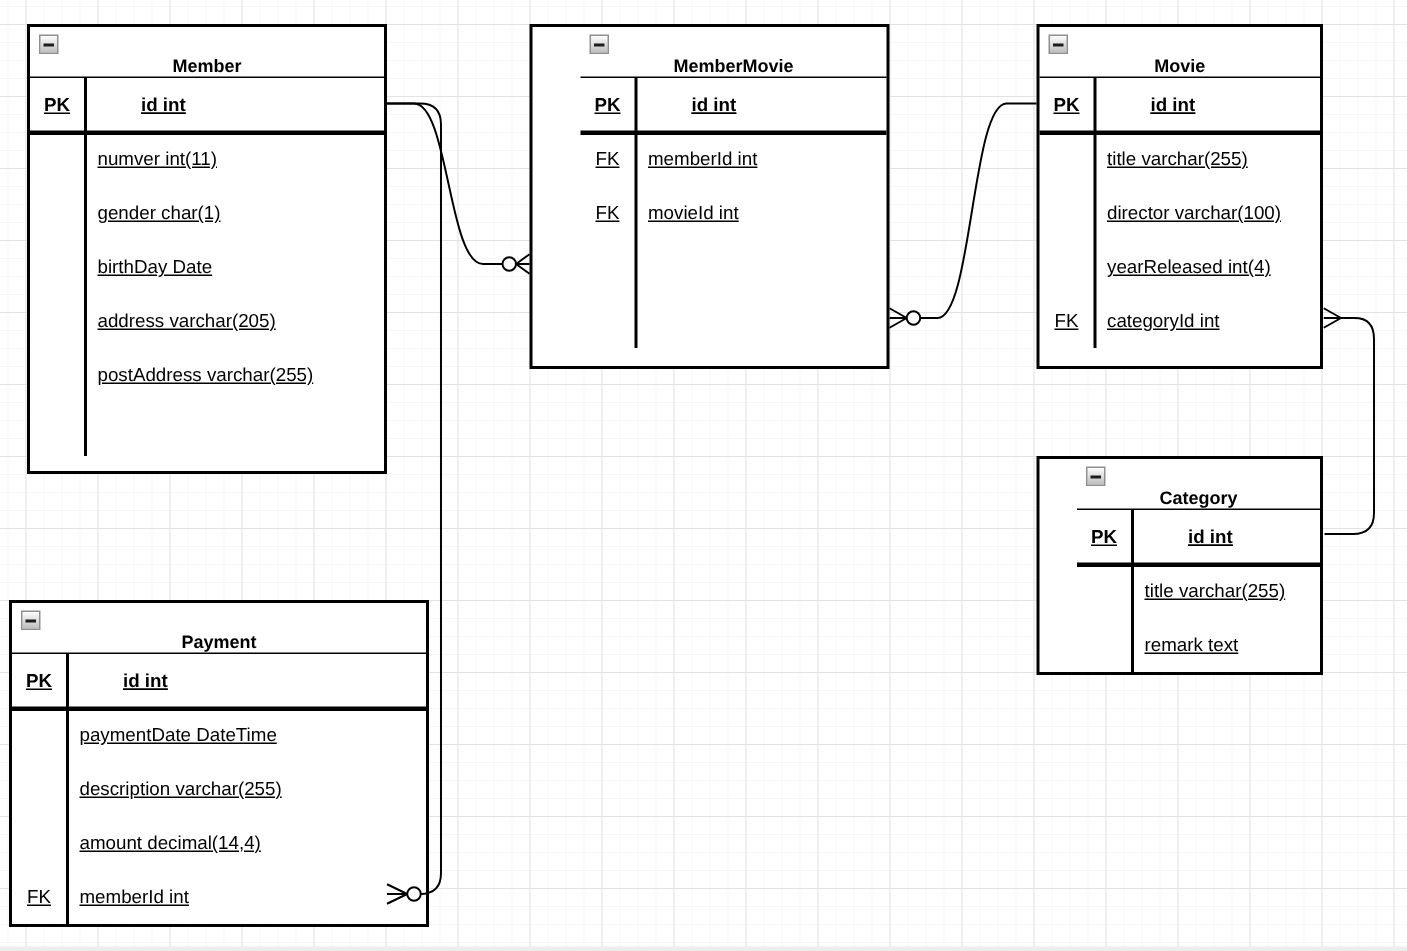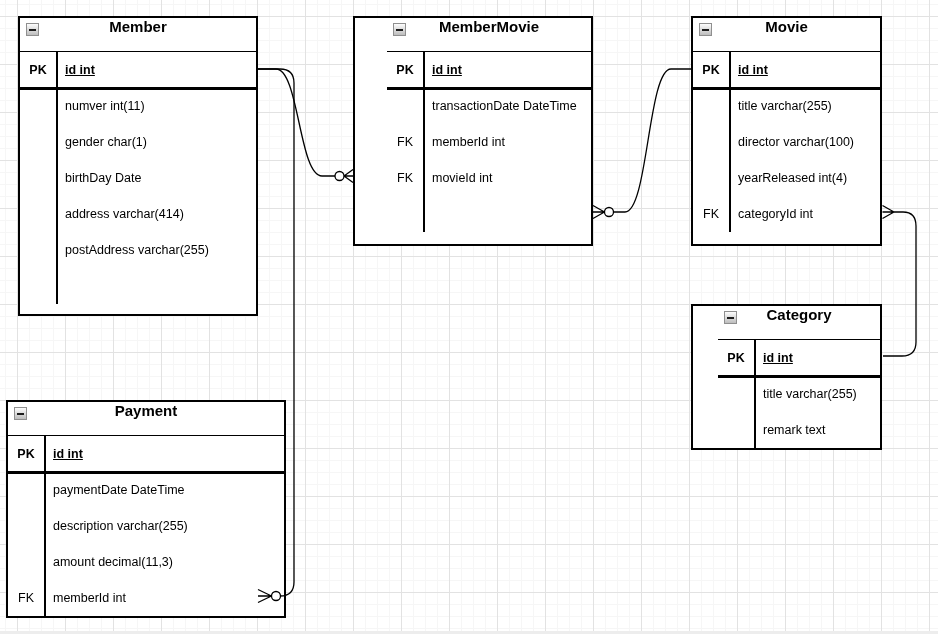--- a/index.html
+++ b/index.html
@@ -13,35 +13,35 @@
       linear-gradient(to right,#f6f6f6 1px,transparent 1px),
       linear-gradient(to bottom,#f6f6f6 1px,transparent 1px);
     background-size:48px 48px,48px 48px,12px 12px,12px 12px;
     background-position:17px 16px,17px 16px,5px 4px,5px 4px;
   }
   .er-table{
     position:absolute;background:#fff;border:2px solid #000;box-sizing:border-box;
   }
   .er-header{
     position:relative;height:34px;box-sizing:border-box;
-    display:flex;align-items:flex-start;justify-content:center;
-    border-bottom:1px solid #000;font-weight:bold;font-size:15px;
+    display:flex;align-items:flex-end;justify-content:center;
+    border-bottom:1px solid #000;font-weight:bold;font-size:12px;
   }
   .collapse{
     position:absolute;left:6px;top:5px;width:13px;height:13px;box-sizing:border-box;
     border:1px solid #8f8f8f;background:linear-gradient(#fdfdfd,#bdbdbd);
     display:flex;align-items:center;justify-content:center;
   }
   .minusbar{width:7px;height:2px;background:#1c1c1c;}
   .er-body{position:relative;}
-  .er-row{display:flex;align-items:center;height:36px;font-size:12.5px;white-space:nowrap;}
+  .er-row{display:flex;align-items:center;height:36px;font-size:12.5px;white-space:nowrap;text-decoration:underline;}
   .er-badge{flex:0 0 36px;width:36px;text-align:center;}
   .er-row.pk .er-badge{font-weight:bold;}
   .er-field{padding-left:9px;}
-  .er-row.pk .er-field{font-weight:bold;text-decoration:underline;}
+  .er-row.pk .er-field{font-weight:bold;text-decoration:underline;margin-left:29px;}
   .er-vline{position:absolute;top:0;left:36px;width:1.5px;background:#000;}
   .er-thickline{position:absolute;top:34.5px;left:0;right:0;height:3px;background:#000;}
   svg.edges{position:absolute;left:0;top:0;pointer-events:none;}
   .edge{fill:none;stroke:#000;stroke-width:1.3;}
   .edge-circle{fill:#fff;stroke:#000;stroke-width:1.3;}
   .bottom-edge{position:absolute;left:0;right:0;bottom:0;height:3px;background:#ededed;}
 </style>
 </head>
 <body>
 
@@ -66,21 +66,21 @@
           <div class="er-row">
             <span class="er-badge"></span>
             <span class="er-field">gender char(1)</span>
           </div>
           <div class="er-row">
             <span class="er-badge"></span>
             <span class="er-field">birthDay Date</span>
           </div>
           <div class="er-row">
             <span class="er-badge"></span>
-            <span class="er-field">address varchar(414)</span>
+            <span class="er-field">address varchar(205)</span>
           </div>
           <div class="er-row">
             <span class="er-badge"></span>
             <span class="er-field">postAddress varchar(255)</span>
           </div>
           <div class="er-vline" style="height: 252px;"></div>
           <div class="er-thickline"></div>
         </div>
       </div>
       <div class="er-table" style="left: 353px; top: 16px; width: 240px; padding-left: 32px;">
@@ -89,24 +89,20 @@
             <span class="minusbar"></span>
           </span>
           <span class="er-title">MemberMovie</span>
         </div>
         <div class="er-body" style="height: 192px;">
           <div class="er-row pk">
             <span class="er-badge">PK</span>
             <span class="er-field">id int</span>
           </div>
           <div class="er-row">
-            <span class="er-badge"></span>
-            <span class="er-field">transactionDate DateTime</span>
-          </div>
-          <div class="er-row">
             <span class="er-badge">FK</span>
             <span class="er-field">memberId int</span>
           </div>
           <div class="er-row">
             <span class="er-badge">FK</span>
             <span class="er-field">movieId int</span>
           </div>
           <div class="er-vline" style="height: 180px;"></div>
           <div class="er-thickline"></div>
         </div>
@@ -182,21 +178,21 @@
           <div class="er-row">
             <span class="er-badge"></span>
             <span class="er-field">paymentDate DateTime</span>
           </div>
           <div class="er-row">
             <span class="er-badge"></span>
             <span class="er-field">description varchar(255)</span>
           </div>
           <div class="er-row">
             <span class="er-badge"></span>
-            <span class="er-field">amount decimal(11,3)</span>
+            <span class="er-field">amount decimal(14,4)</span>
           </div>
           <div class="er-row">
             <span class="er-badge">FK</span>
             <span class="er-field">memberId int</span>
           </div>
           <div class="er-vline" style="height: 180px;"></div>
           <div class="er-thickline"></div>
         </div>
       </div>
     </div>

